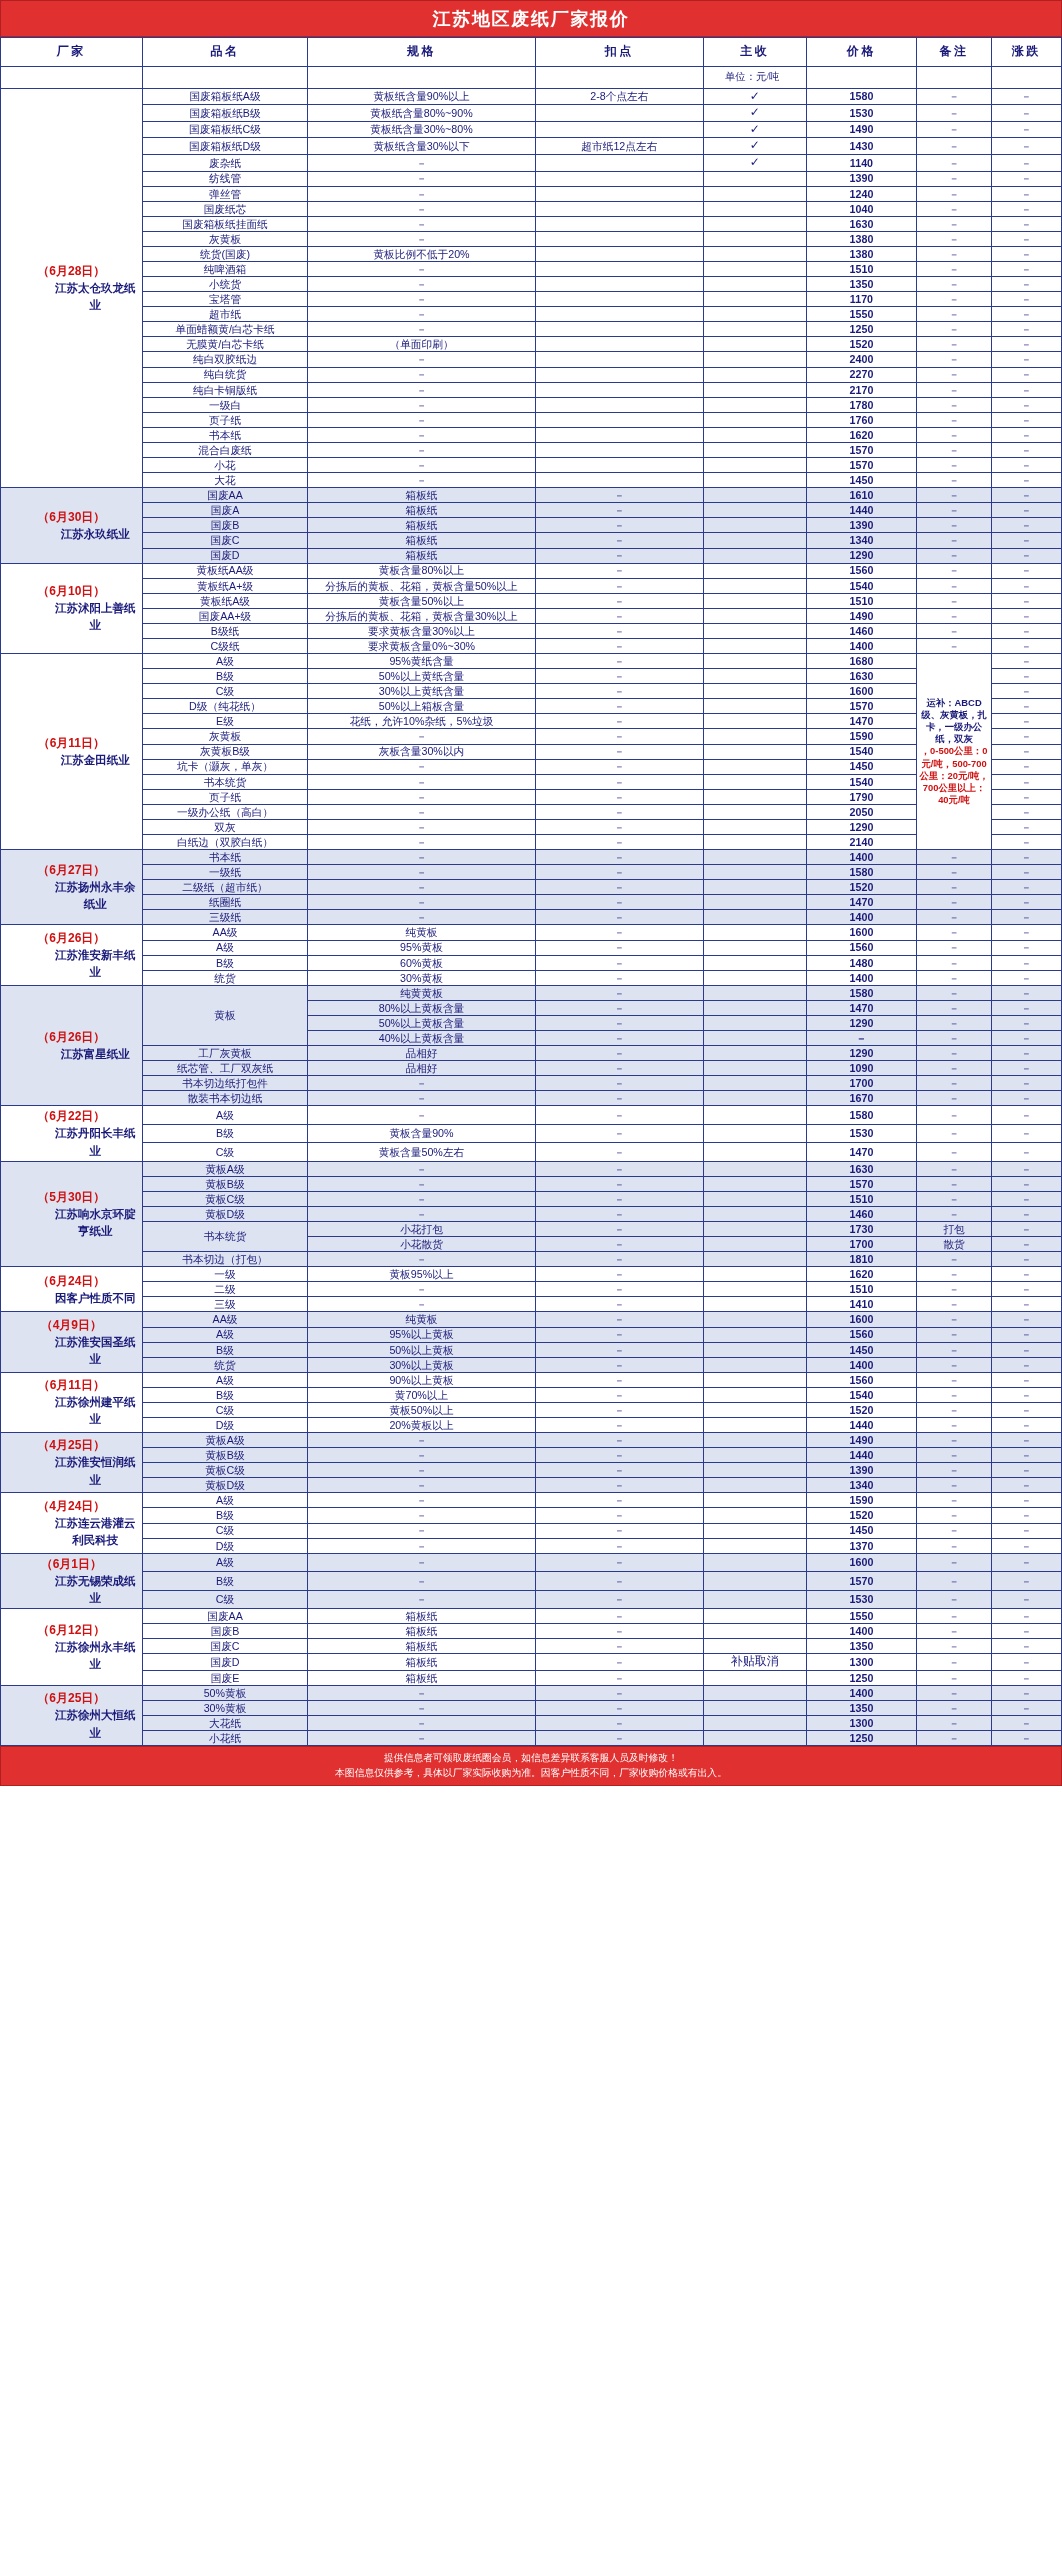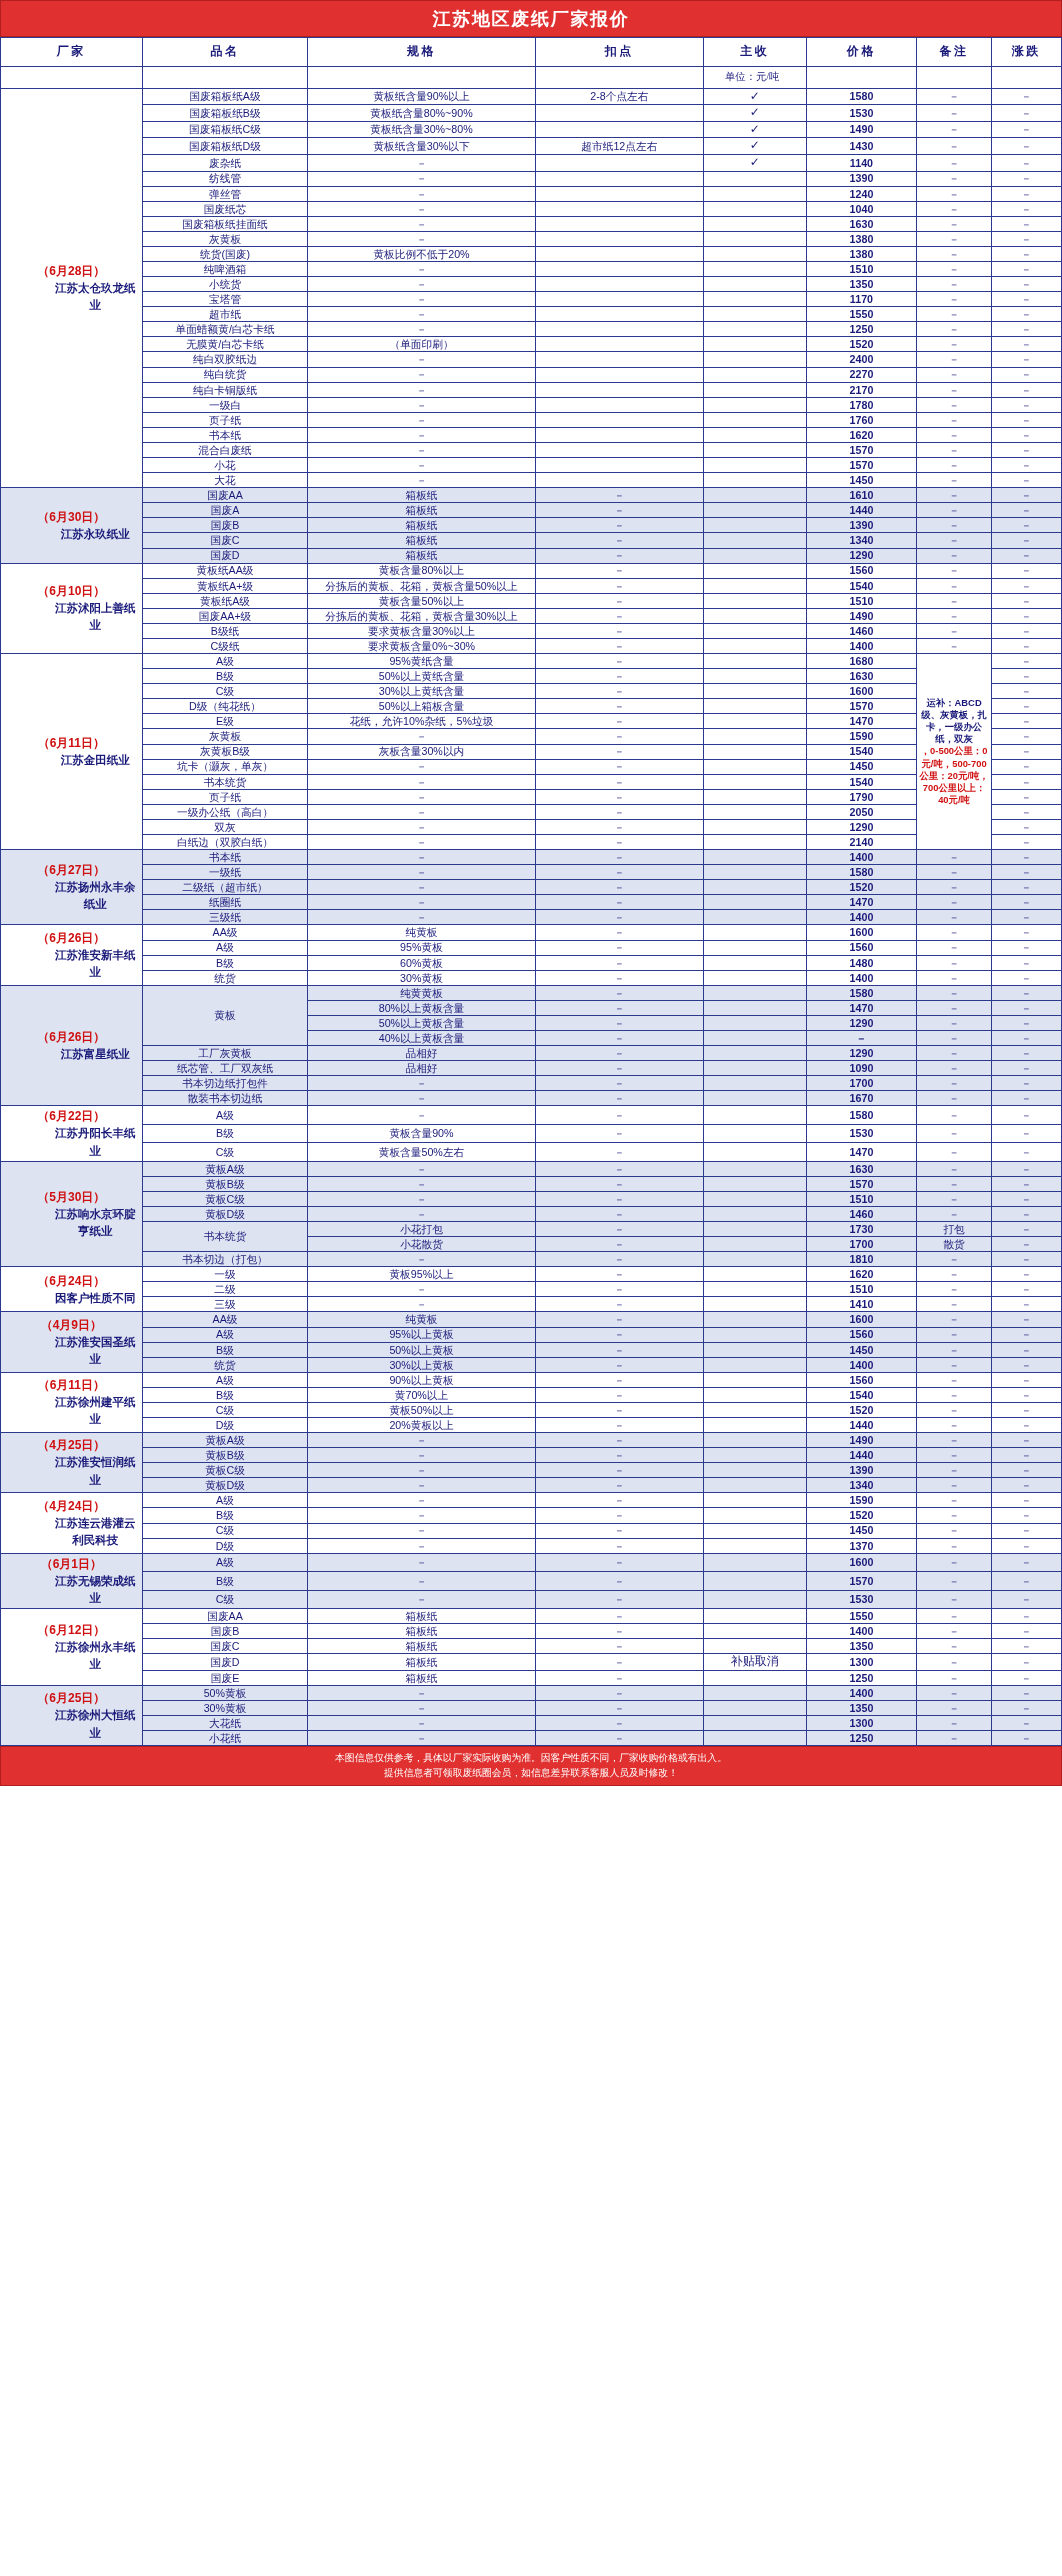--- a/index.html
+++ b/index.html
@@ -1088,17 +1088,17 @@
           <td>－</td>
           <td>－</td>
           <td class="chk"></td>
           <td class="price">1250</td>
           <td>－</td>
           <td>－</td>
         </tr>
       </tbody>
   </table>
   <div class="footer">
+    <div>提供信息者可领取废纸圈会员，如信息差异联系客服人员及时修改！</div>
     <div>本图信息仅供参考，具体以厂家实际收购为准。因客户性质不同，厂家收购价格或有出入。</div>
-    <div>提供信息者可领取废纸圈会员，如信息差异联系客服人员及时修改！</div>
   </div>
 </div>
 
 
 </body></html>

